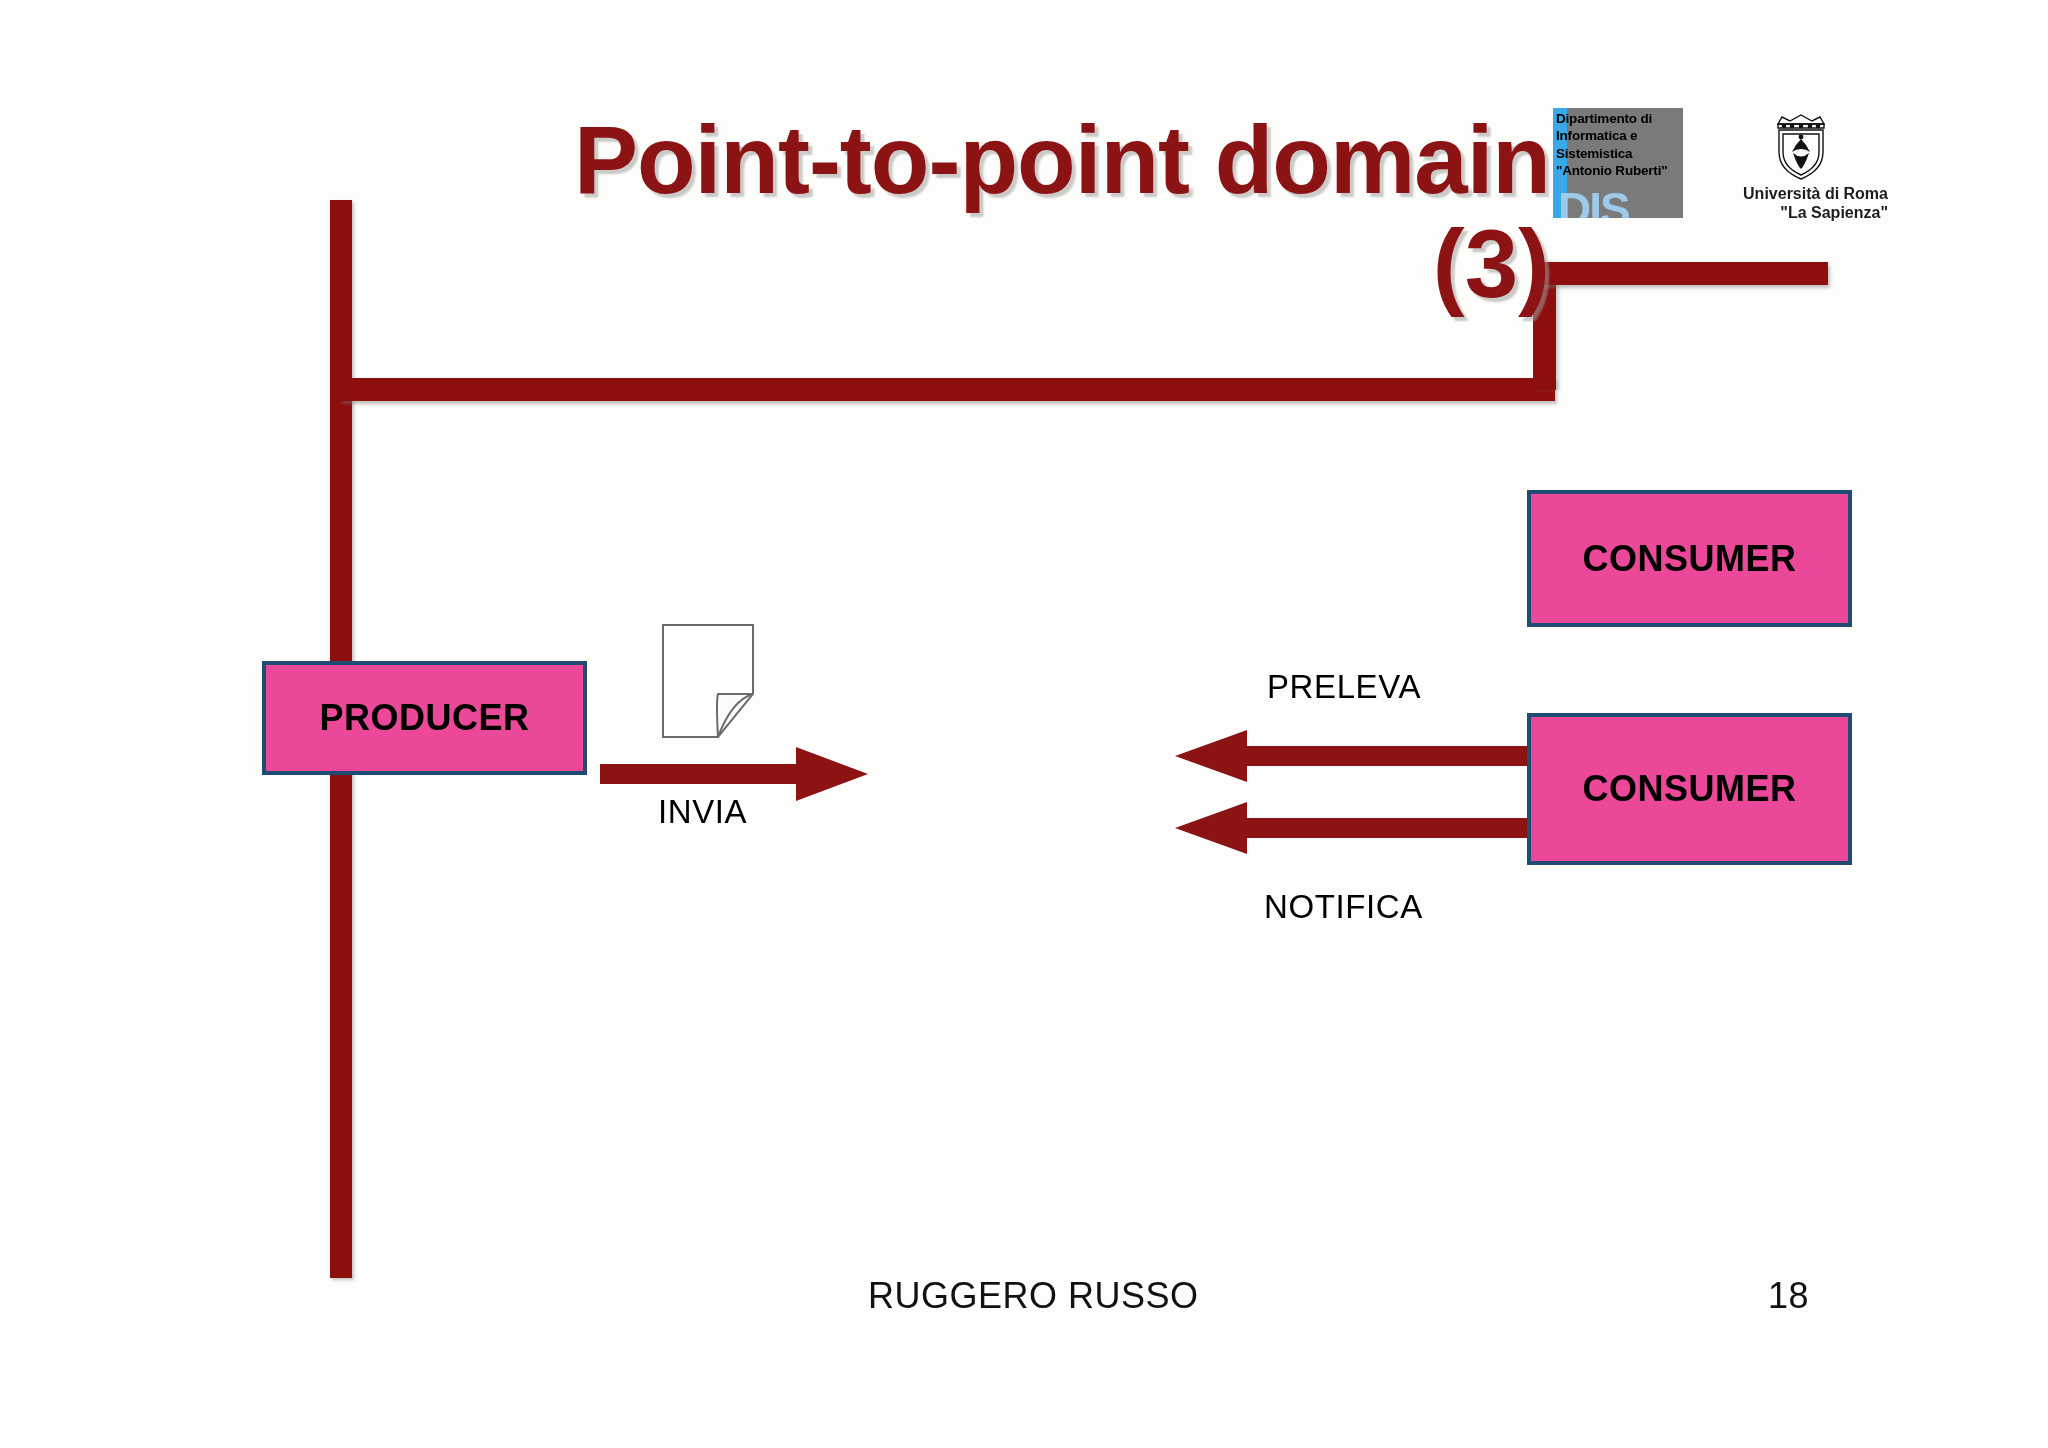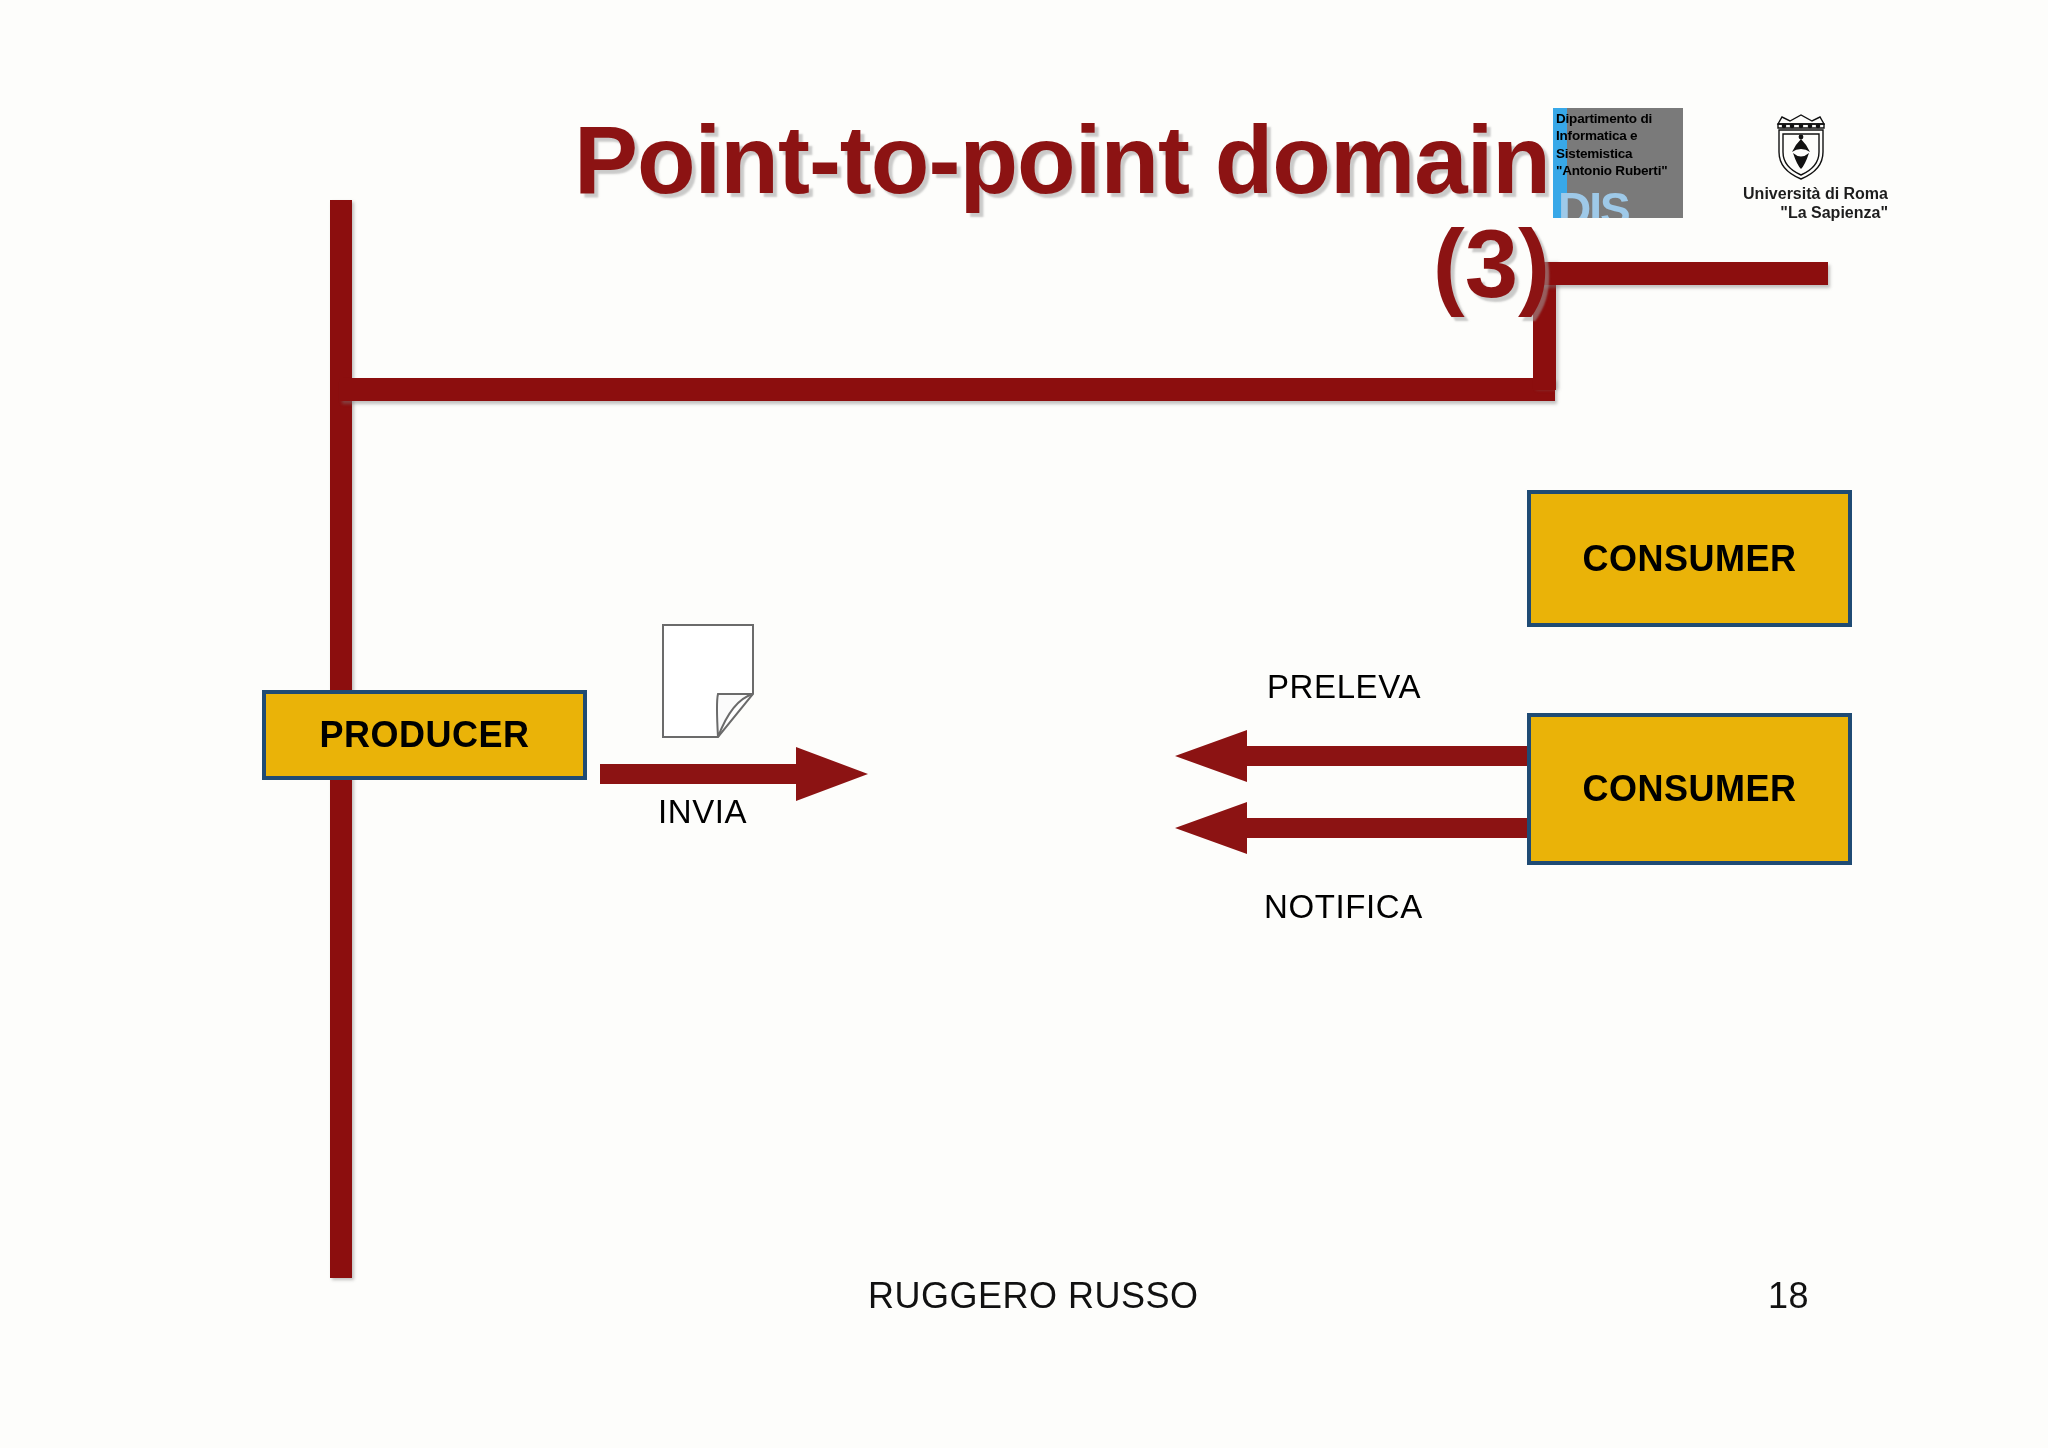--- a/index.html
+++ b/index.html
@@ -134,35 +134,35 @@
     font-size: 16px;
     font-weight: bold;
     color: #1d1d1d;
     line-height: 1.2;
     white-space: nowrap;
   }
 
   
   .node-box {
     position: absolute;
-    background: #eab308;
+    background: #ec4899;
     border: 4px solid #1F4B74;
     display: flex;
     align-items: center;
     justify-content: center;
     box-sizing: border-box;
     z-index: 8;
   }
   .node-box span {
     font-size: 36px;
     font-weight: bold;
     color: #000000;
     letter-spacing: .5px;
   }
-  #producer-box { left: 262px;  top: 690px; width: 325px; height: 90px; }
+  #producer-box { left: 262px;  top: 661px; width: 325px; height: 114px; }
   #consumer-box-1 { left: 1527px; top: 490px; width: 325px; height: 137px; }
   #consumer-box-2 { left: 1527px; top: 713px; width: 325px; height: 152px; }
 
   
   #queue-cyl {
     position: absolute;
     left: 858px;
     top: 705px;
     width: 340px;
     height: 148px;

